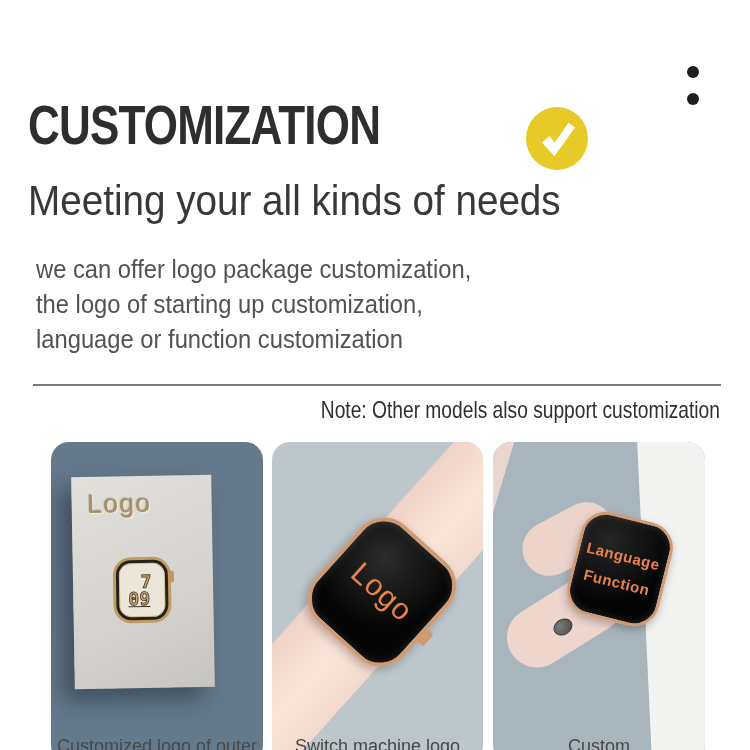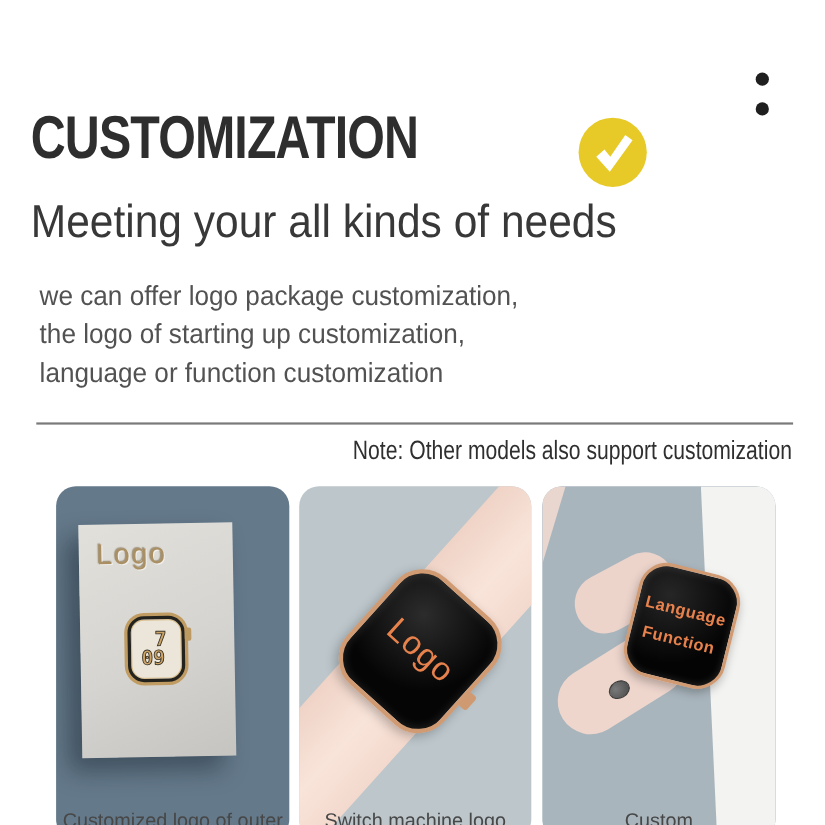--- a/index.html
+++ b/index.html
@@ -66,21 +66,21 @@
     position:absolute; left:43px; top:84px; width:52px; height:60px;
     border-radius:15px; border:3px solid #24221d; background:#ece6da;
     box-shadow:0 0 0 3px #c09c63, inset 0 0 0 1px #d9bd8a;
     display:flex; flex-direction:column; align-items:center; justify-content:center;
   }
   .dial-icon .t {
     font-family:"DejaVu Sans Mono", monospace; font-weight:bold; font-size:18px;
     line-height:17px; color:#cda465; -webkit-text-stroke:0.8px #3a342a;
   }
   .dial-icon .t.top { margin-left:8px; }
-  .dial-icon .t.bottom { margin-left:-6px; }
+  .dial-icon .t.bottom { margin-left:-6px;text-decoration:underline; }
   .dial-crown {
     position:absolute; right:-9px; top:8px; width:6px; height:12px;
     background:#bd9a62; border-radius:2px;
   }
 
   
   .strap-2 {
     position:absolute; left:110px; top:150px; width:94px; height:430px;
     transform:translate(-50%,-50%) rotate(42deg); border-radius:47px;
     background:linear-gradient(90deg,#efd3c6 0%,#f9e4da 55%,#f3d9cd 100%);

